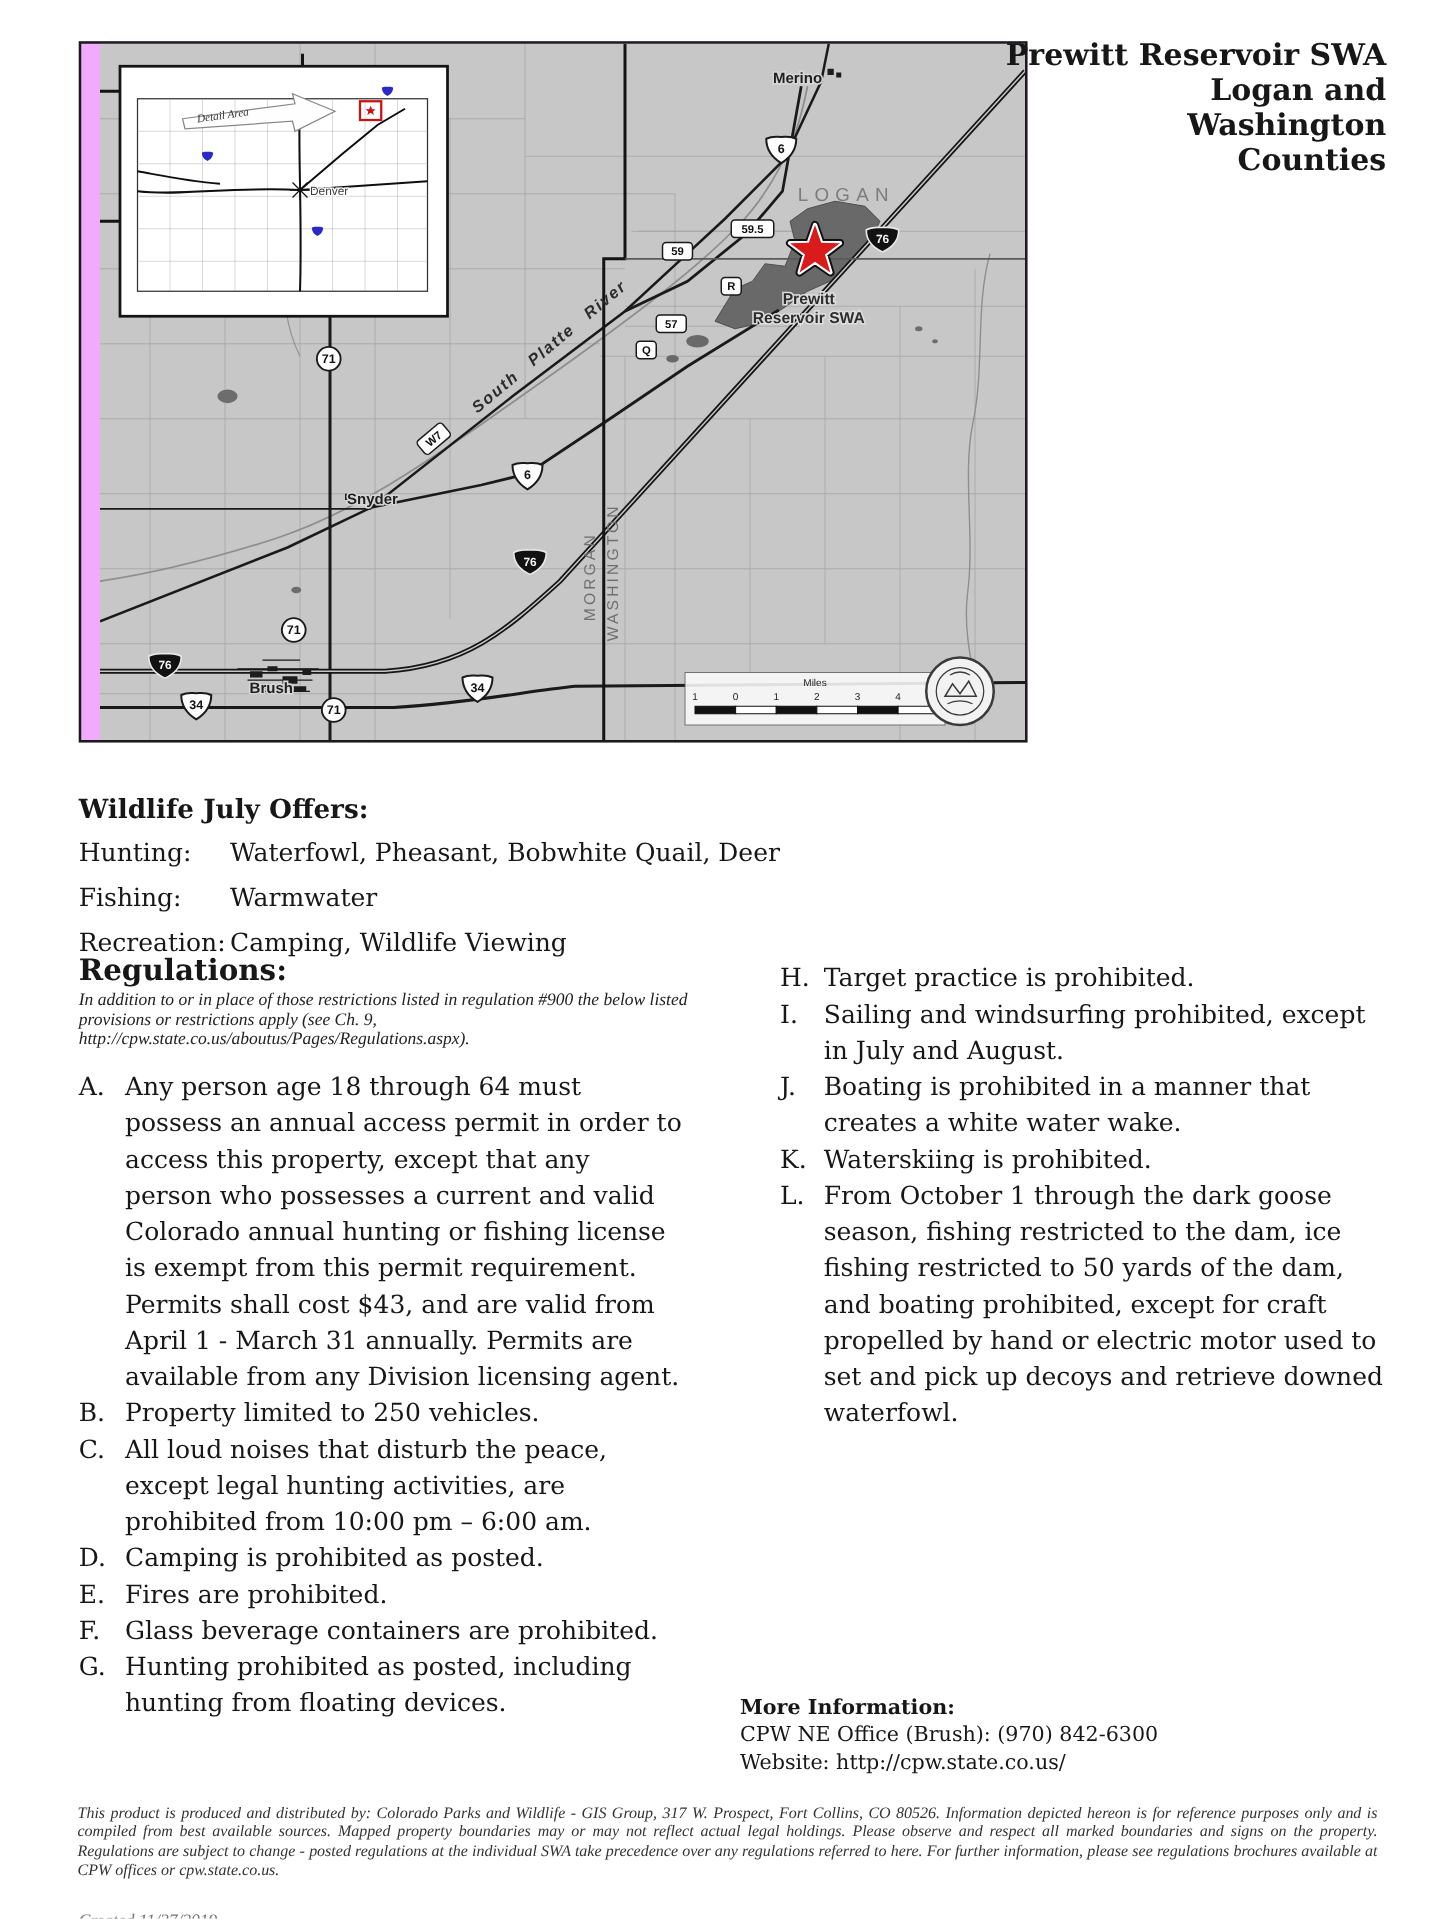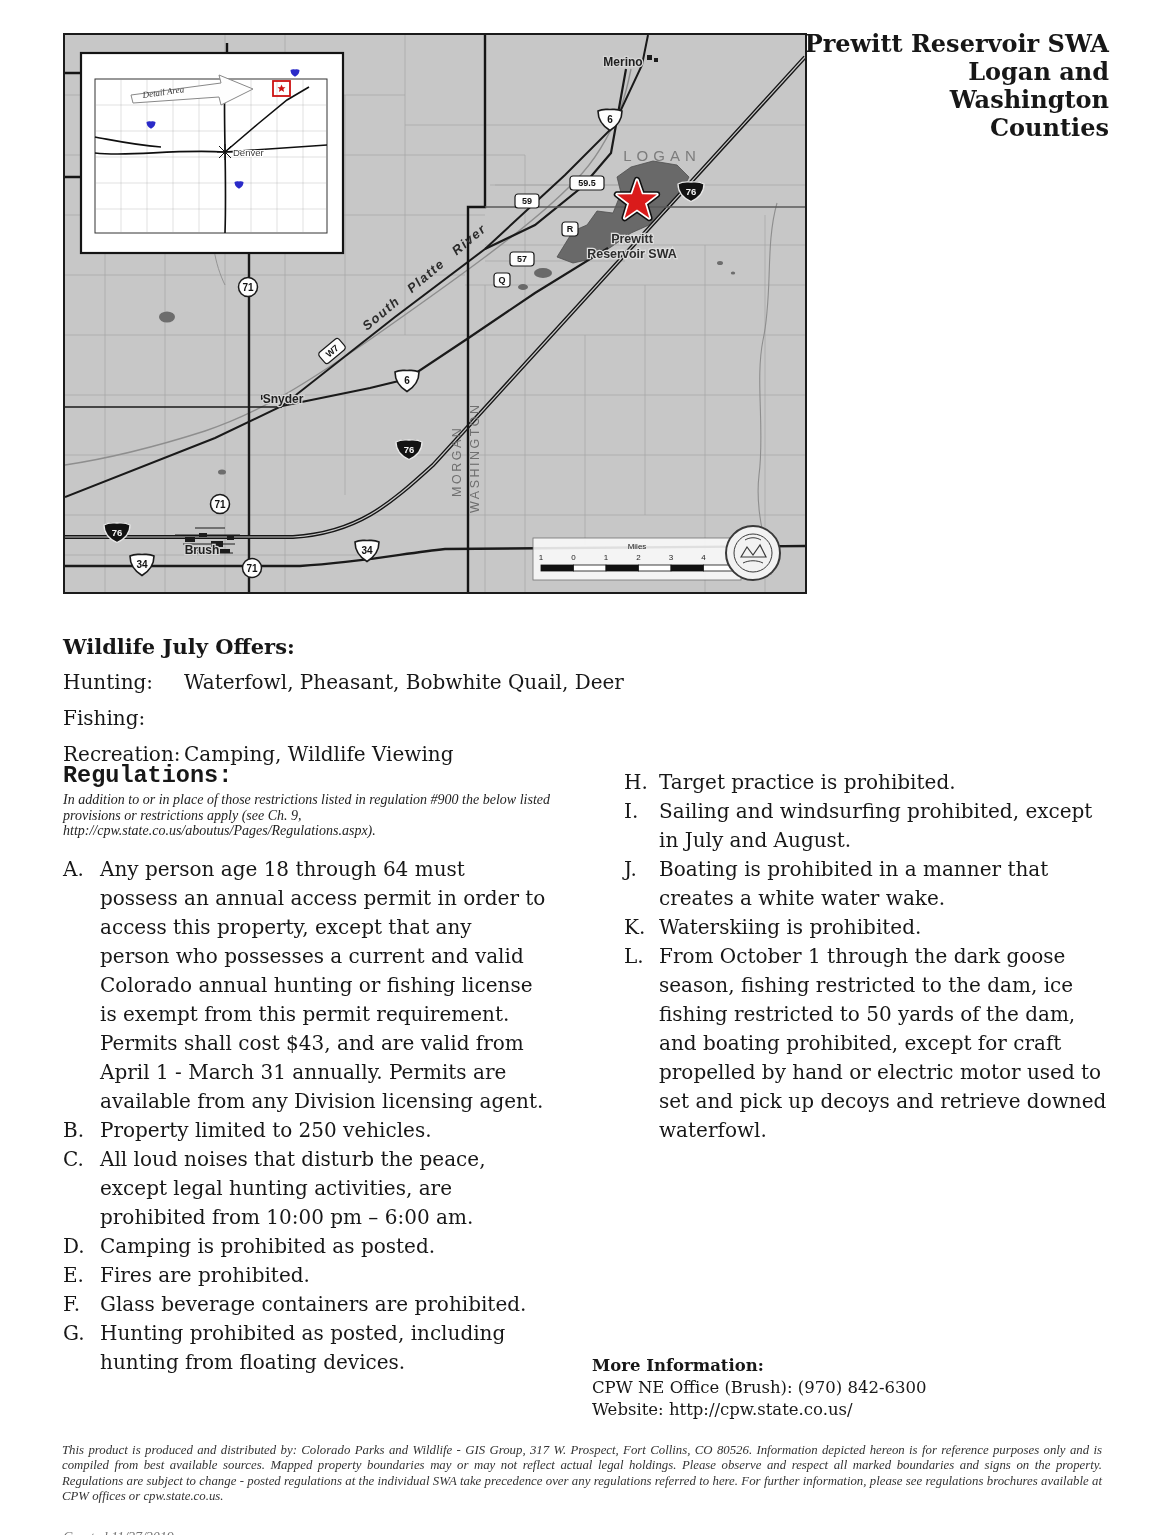--- a/index.html
+++ b/index.html
@@ -1,21 +1,21 @@
 <!DOCTYPE html>
 <html><head>
 <meta charset="utf-8">
 <style>
   html,body{margin:0;padding:0;background:#fff;}
   .page{position:relative;width:1165px;height:1535px;background:#ffffff;
         font-family:"DejaVu Serif",serif;color:#171717;overflow:hidden;}
 
   
   .map-frame{position:absolute;left:63px;top:33px;width:740px;height:557px;
-             border:2px solid #1b1b1b;background:#f0abfc;box-sizing:content-box;}
+             border:2px solid #1b1b1b;background:#f0abfc;box-sizing:content-box;padding-left:15px;}
   .map-frame svg{display:block;width:100%;height:100%;}
 
   
   .t-town{font:bold 12px "Liberation Sans",sans-serif;fill:#1f1f1f;
           paint-order:stroke;stroke:#d6d6d6;stroke-width:2.5px;}
   .t-logan{font:15px "Liberation Sans",sans-serif;fill:#7c7c7c;letter-spacing:5px;text-anchor:middle;}
   .t-county{font:12.5px "Liberation Sans",sans-serif;fill:#6f6f6f;letter-spacing:2.5px;}
   .t-river{font:italic bold 13px "Liberation Sans",sans-serif;fill:#2c2c2c;letter-spacing:1.5px;word-spacing:9px;}
   .t-swa{font:bold 12.5px "Liberation Sans",sans-serif;fill:#2d2d2d;text-anchor:middle;
          paint-order:stroke;stroke:#dedede;stroke-width:2.5px;}
@@ -33,21 +33,21 @@
   .title-block h1 span{display:block;}
   .directions{margin:7px 0 0;font-size:19.5px;line-height:26.2px;}
 
   
   .offers{position:absolute;left:63px;top:634px;width:570px;}
   .offers h2{margin:0 0 11px;font-size:21px;}
   .offer-row{display:grid;grid-template-columns:121px 1fr;font-size:20px;margin-bottom:12px;}
 
   
   .reg-head{position:absolute;left:63px;top:762px;width:520px;}
-  .reg-head h2{margin:0;font-size:23.5px;font-family:Liberation Mono, monospace;}
+  .reg-head h2{margin:0;font-size:23.5px;}
   .reg-note{margin:3px 0 0;font-family:"Liberation Serif",serif;font-style:italic;
             font-size:14px;line-height:15.5px;color:#222;}
   .reg-col{position:absolute;width:484px;font-size:20px;line-height:29px;}
   .reg-col.left{left:63px;top:855px;}
   .reg-col.right{left:624px;top:768px;}
   .reg-item{display:grid;grid-template-columns:37px 1fr;}
   .reg-col.right .reg-item{grid-template-columns:35px 1fr;}
 
   
   .more-info{position:absolute;left:592px;top:1355px;width:440px;font-size:16.5px;line-height:22px;}
@@ -276,20 +276,21 @@
   </div>
 
   <div class="offers">
     <h2>Wildlife July Offers:</h2>
     <div class="offer-row">
       <span>Hunting:</span>
       <span>Waterfowl, Pheasant, Bobwhite Quail, Deer</span>
     </div>
     <div class="offer-row">
       <span>Fishing:</span>
+      <span>Warmwater</span>
     </div>
     <div class="offer-row">
       <span>Recreation:</span>
       <span>Camping, Wildlife Viewing</span>
     </div>
   </div>
 
   <div class="reg-head">
     <h2>Regulations:</h2>
     <p class="reg-note">In addition to or in place of those restrictions listed in regulation #900 the below listed provisions or restrictions apply (see Ch. 9, http://cpw.state.co.us/aboutus/Pages/Regulations.aspx).</p>

